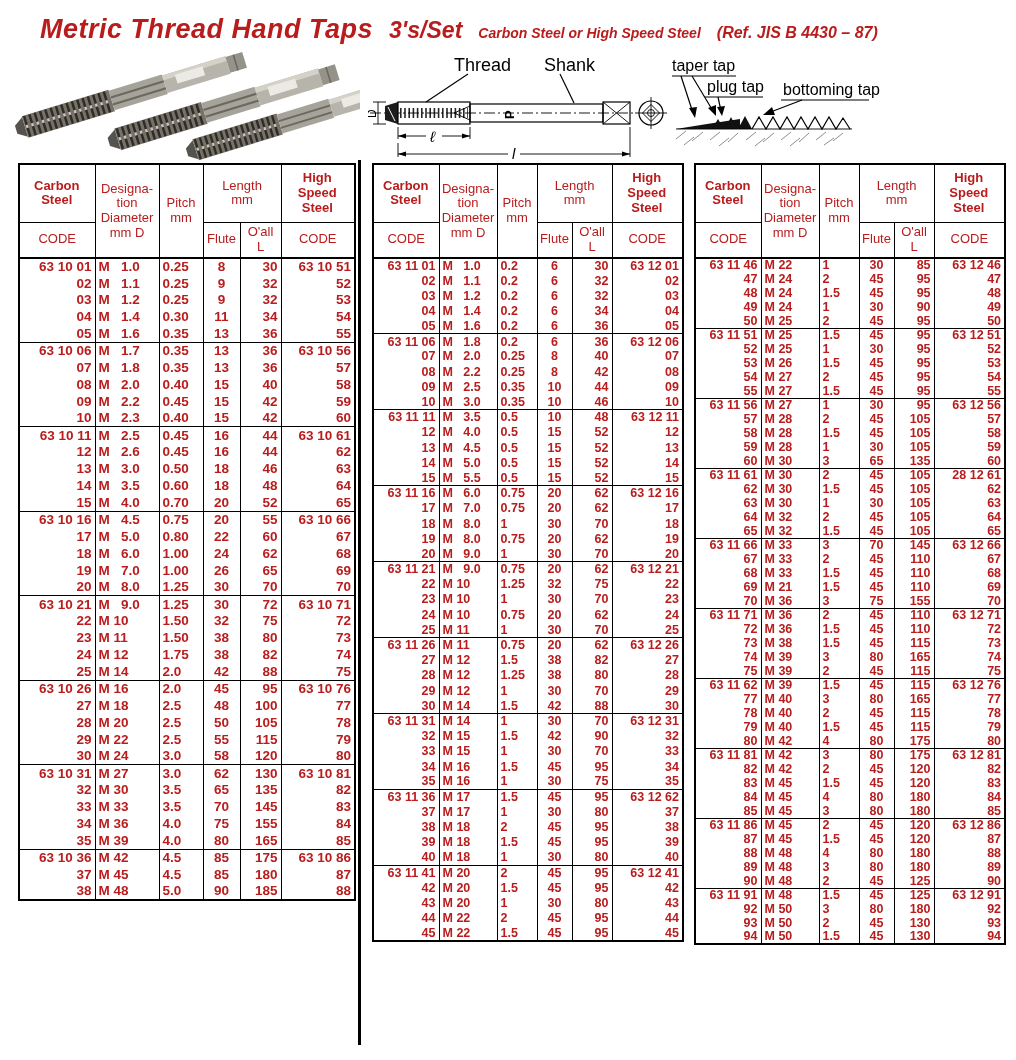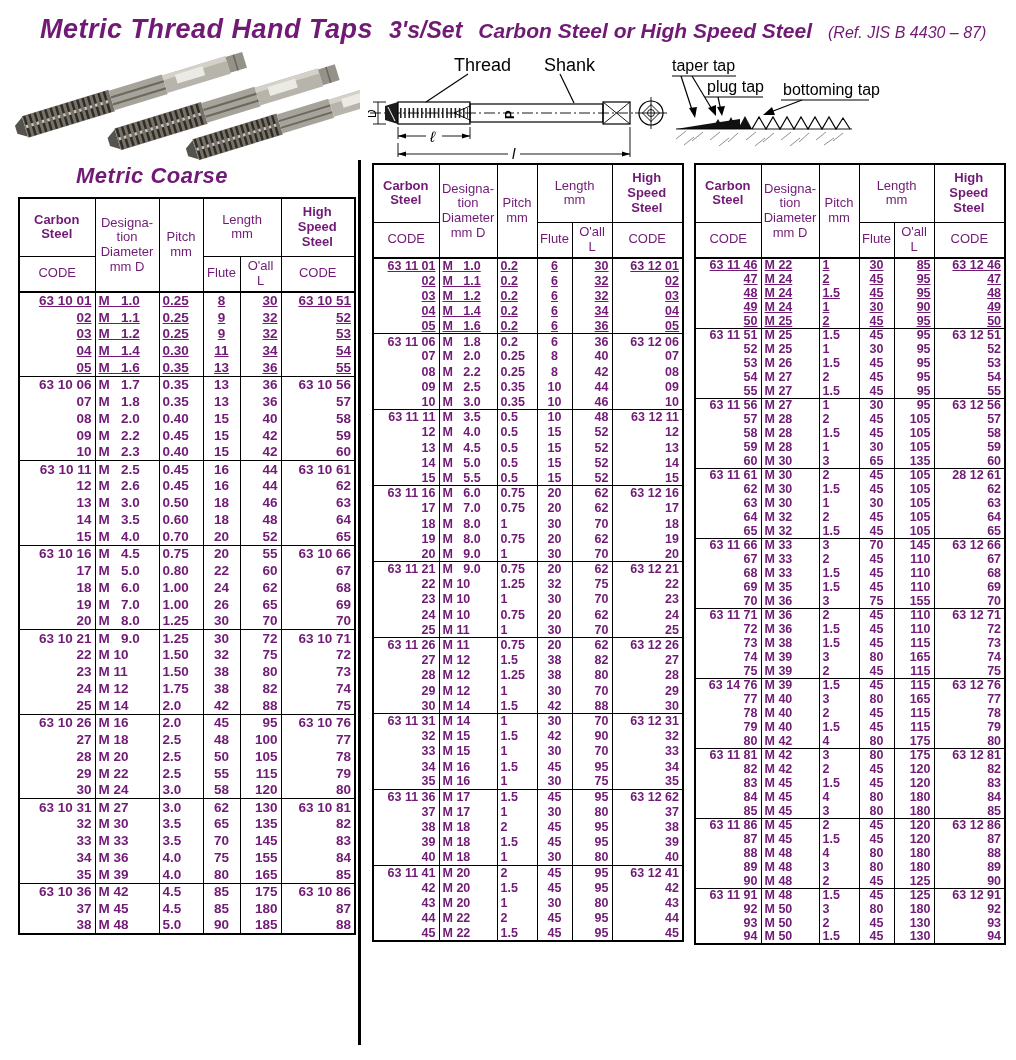--- a/index.html
+++ b/index.html
@@ -1,26 +1,26 @@
 <!DOCTYPE html>
 <html><head>
 <meta charset="utf-8">
 <style>
   * { margin:0; padding:0; box-sizing:border-box; }
   html,body { background:#fff; }
   .page {
     position:relative; width:1016px; height:1060px; background:#fff;
-    font-family:"Liberation Sans", sans-serif; color:#701a75; overflow:hidden;border-radius:32px;
+    font-family:"Liberation Sans", sans-serif; color:#b91c1c; overflow:hidden;border-radius:32px;
   }
   
   .title-row { position:absolute; top:14px; left:40px; display:flex; align-items:baseline; gap:16px; white-space:nowrap; }
   .t-main { font-size:27px; font-weight:bold; font-style:italic; letter-spacing:.5px; }
   .t-set  { font-size:23px; font-weight:bold; font-style:italic; }
-  .t-mat  { font-size:21px; font-weight:bold; font-style:italic; }
-  .t-ref  { font-size:16px; font-weight:normal; font-style:italic; }
+  .t-mat  { font-size:14px; font-weight:bold; font-style:italic; }
+  .t-ref  { font-size:16px; font-weight:bold; font-style:italic; }
   
   .fig-photo   { position:absolute; left:10px;  top:46px; width:350px; height:118px; }
   .fig-diagram { position:absolute; left:368px; top:55px; width:300px; height:108px; }
   .fig-types   { position:absolute; left:662px; top:55px; width:352px; height:108px;text-decoration:underline; }
   .fig-photo svg, .fig-diagram svg, .fig-types svg { width:100%; height:100%; display:block; }
   
   .divider { position:absolute; left:358px; top:160px; width:3px; height:885px; background:#000; }
   .section-coarse { position:absolute; left:18px;  top:163px; width:336px; }
   .section-fine   { position:absolute; left:372px; top:163px; width:640px; }
   .section-heading { font-size:22px; font-weight:bold; font-style:italic; letter-spacing:.5px; margin:0 0 8px 58px; }
@@ -38,21 +38,21 @@
   .tbl-fine col:nth-child(5){width:40px} .tbl-fine col:nth-child(6){width:71px}
   .data th, .data td { border-left:1.2px solid #000; }
   .data th:first-child, .data td:first-child { border-left:none; }
   .data thead { border-bottom:2px solid #000; }
   .data th { font-weight:normal; font-size:13px; text-align:center; white-space:pre-line; vertical-align:middle; line-height:1.12; padding:2px 1px; }
   .data thead tr:first-child { height:58px; }
   .data thead tr:last-child  { height:36px; }
   .data th.hb { border-bottom:1.2px solid #000; }
   .data th.h-bold { font-weight:bold; text-align:center; padding-left:0; }
   .data tbody.group { border-top:1.6px solid #000; }
-  .data tbody.group:first-of-type { border-top:none;text-decoration:underline; }
+  .data tbody.group:first-of-type { border-top:none; }
   .data td { font-weight:bold; line-height:1; vertical-align:middle; padding:0 3px; }
   .tbl-coarse td { height:16.9px; font-size:13.5px; }
   .tbl-fine-left  td { height:15.2px; font-size:12.5px; }
   .tbl-fine-right td { height:14px;   font-size:12.5px; }
   .c-code  { text-align:right; padding-right:6px; white-space:pre; }
   .c-dia   { text-align:left;  padding-left:11px; white-space:pre; }
   .c-pitch { text-align:left;  padding-left:10px; }
   .c-flute { text-align:center; }
   .c-oall  { text-align:right; padding-right:11px; }
   .c-hss   { text-align:right; padding-right:6px; white-space:pre; }
@@ -211,21 +211,20 @@
         <line x1="93" y1="91" x2="103" y2="83"></line>
           <line x1="128" y1="91" x2="138" y2="83"></line>
         <line x1="162" y1="90" x2="172" y2="83"></line>
       </g>
     </svg>
   </div>
 
   <div class="divider"></div>
 
   <div class="section-coarse">
-    <div class="section-heading">Metric Coarse</div>
     <table class="data tbl-coarse">
         <colgroup>
           <col>
           <col>
           <col>
           <col>
           <col>
           <col>
         </colgroup>
         <thead>
@@ -1210,21 +1209,21 @@
             <tr>
               <td class="c-code">68</td>
               <td class="c-dia">M 33</td>
               <td class="c-pitch">1.5</td>
               <td class="c-flute">45</td>
               <td class="c-oall">110</td>
               <td class="c-hss">68</td>
             </tr>
             <tr>
               <td class="c-code">69</td>
-              <td class="c-dia">M 35</td>
+              <td class="c-dia">M 21</td>
               <td class="c-pitch">1.5</td>
               <td class="c-flute">45</td>
               <td class="c-oall">110</td>
               <td class="c-hss">69</td>
             </tr>
             <tr>
               <td class="c-code">70</td>
               <td class="c-dia">M 36</td>
               <td class="c-pitch">3</td>
               <td class="c-flute">75</td>
@@ -1269,21 +1268,21 @@
               <td class="c-code">75</td>
               <td class="c-dia">M 39</td>
               <td class="c-pitch">2</td>
               <td class="c-flute">45</td>
               <td class="c-oall">115</td>
               <td class="c-hss">75</td>
             </tr>
           </tbody>
           <tbody class="group">
             <tr>
-              <td class="c-code">63 14 76</td>
+              <td class="c-code">63 11 62</td>
               <td class="c-dia">M 39</td>
               <td class="c-pitch">1.5</td>
               <td class="c-flute">45</td>
               <td class="c-oall">115</td>
               <td class="c-hss">63 12 76</td>
             </tr>
             <tr>
               <td class="c-code">77</td>
               <td class="c-dia">M 40</td>
               <td class="c-pitch">3</td>

